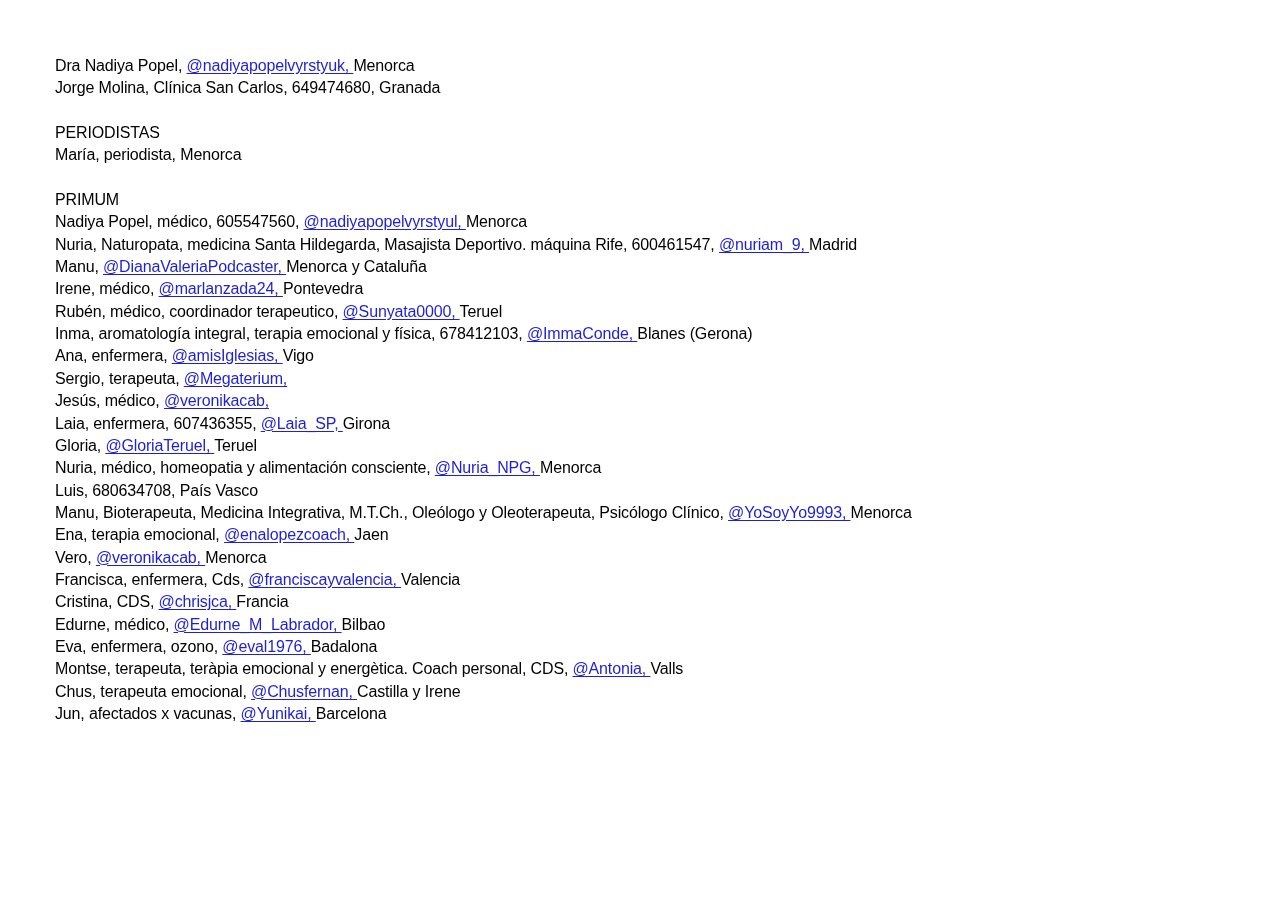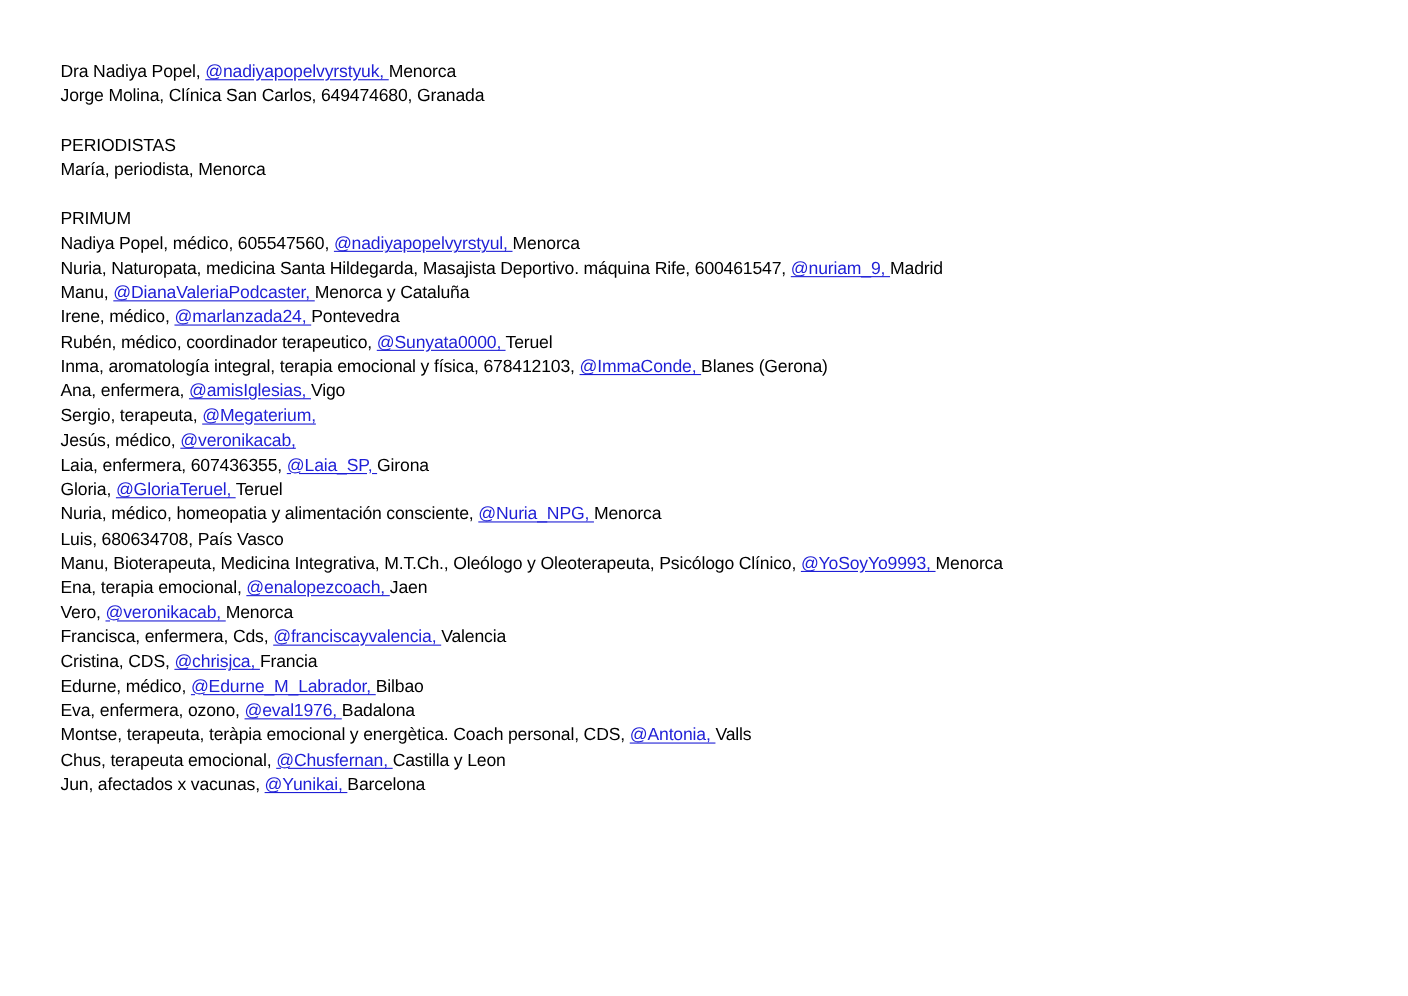--- a/index.html
+++ b/index.html
@@ -65,15 +65,15 @@
     <div class="line"><span>Nuria, médico, homeopatia y alimentación consciente, </span><a class="handle">@Nuria_NPG, </a><span>Menorca</span></div>
     <div class="line"><span>Luis, 680634708, País Vasco</span></div>
     <div class="line"><span>Manu, Bioterapeuta, Medicina Integrativa, M.T.Ch., Oleólogo y Oleoterapeuta, Psicólogo Clínico, </span><a class="handle">@YoSoyYo9993, </a><span>Menorca</span></div>
     <div class="line"><span>Ena, terapia emocional, </span><a class="handle">@enalopezcoach, </a><span>Jaen</span></div>
     <div class="line"><span>Vero, </span><a class="handle">@veronikacab, </a><span>Menorca</span></div>
     <div class="line"><span>Francisca, enfermera, Cds, </span><a class="handle">@franciscayvalencia, </a><span>Valencia</span></div>
     <div class="line"><span>Cristina, CDS, </span><a class="handle">@chrisjca, </a><span>Francia</span></div>
     <div class="line"><span>Edurne, médico, </span><a class="handle">@Edurne_M_Labrador, </a><span>Bilbao</span></div>
     <div class="line"><span>Eva, enfermera, ozono, </span><a class="handle">@eval1976, </a><span>Badalona</span></div>
     <div class="line"><span>Montse, terapeuta, teràpia emocional y energètica. Coach personal, CDS, </span><a class="handle">@Antonia, </a><span>Valls</span></div>
-    <div class="line"><span>Chus, terapeuta emocional, </span><a class="handle">@Chusfernan, </a><span>Castilla y Leon</span></div>
+    <div class="line"><span>Chus, terapeuta emocional, </span><a class="handle">@Chusfernan, </a><span>Castilla y Irene</span></div>
     <div class="line"><span>Jun, afectados x vacunas, </span><a class="handle">@Yunikai, </a><span>Barcelona</span></div>
   </div>
 
 </body></html>

